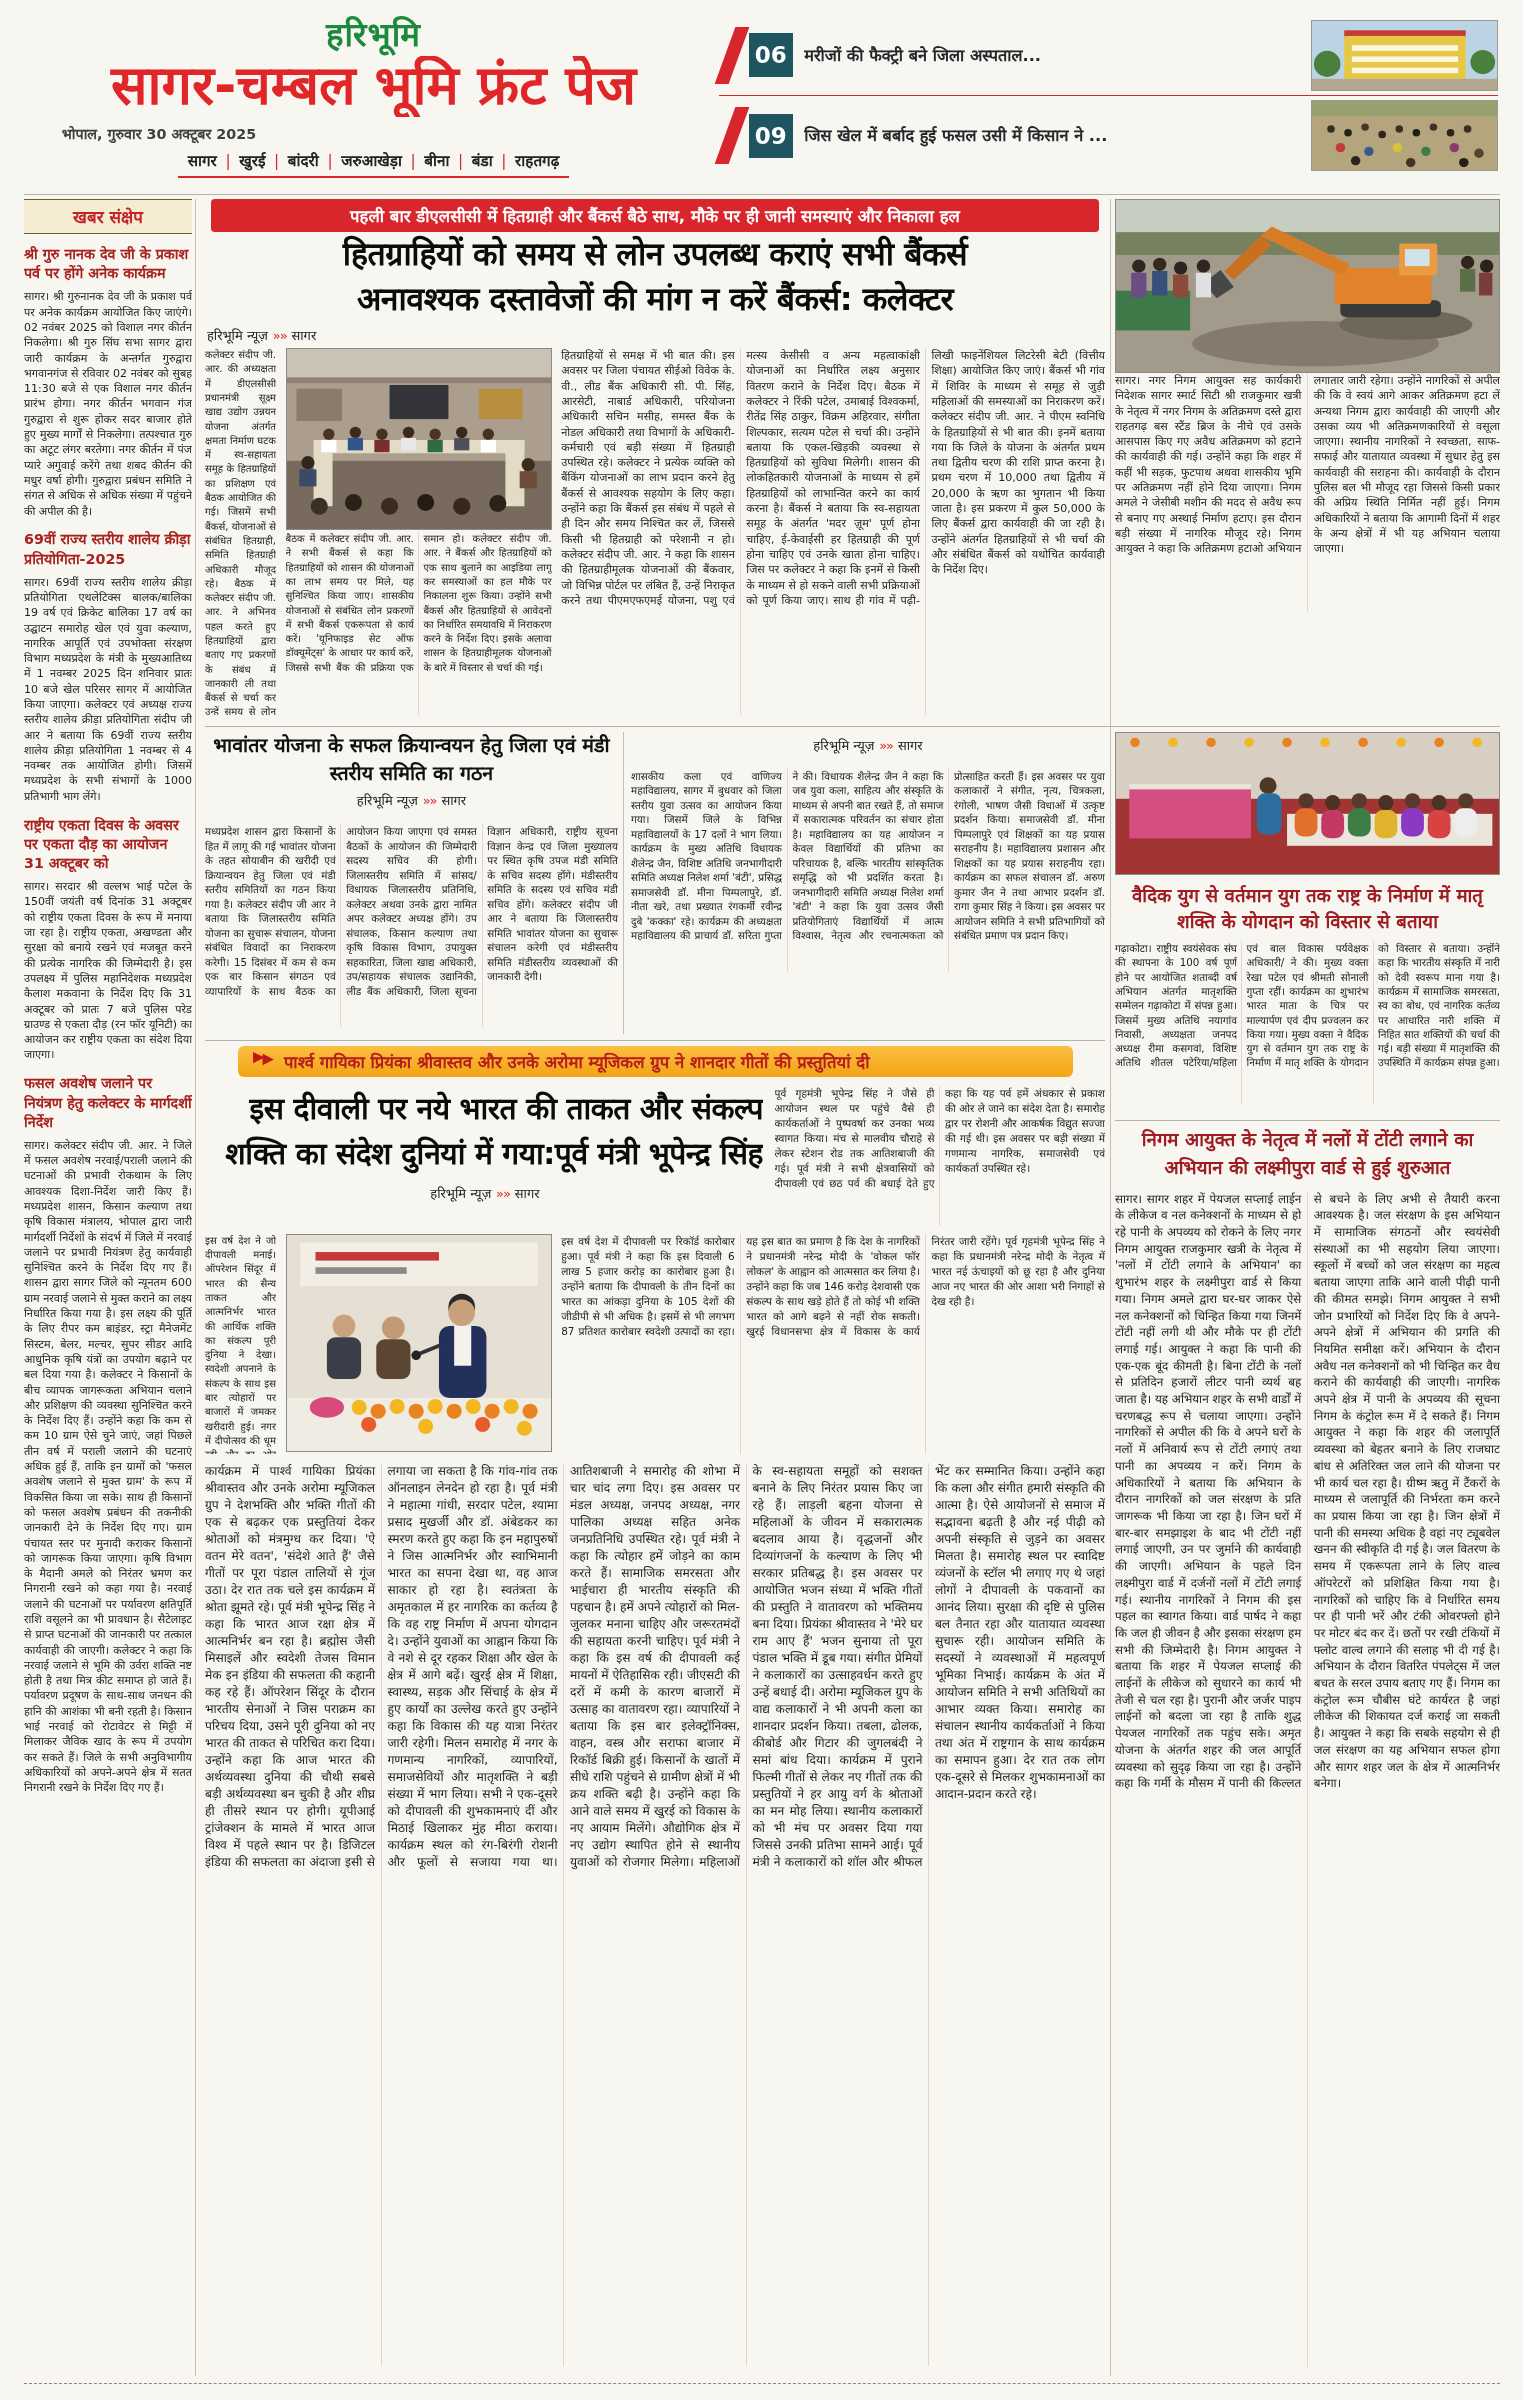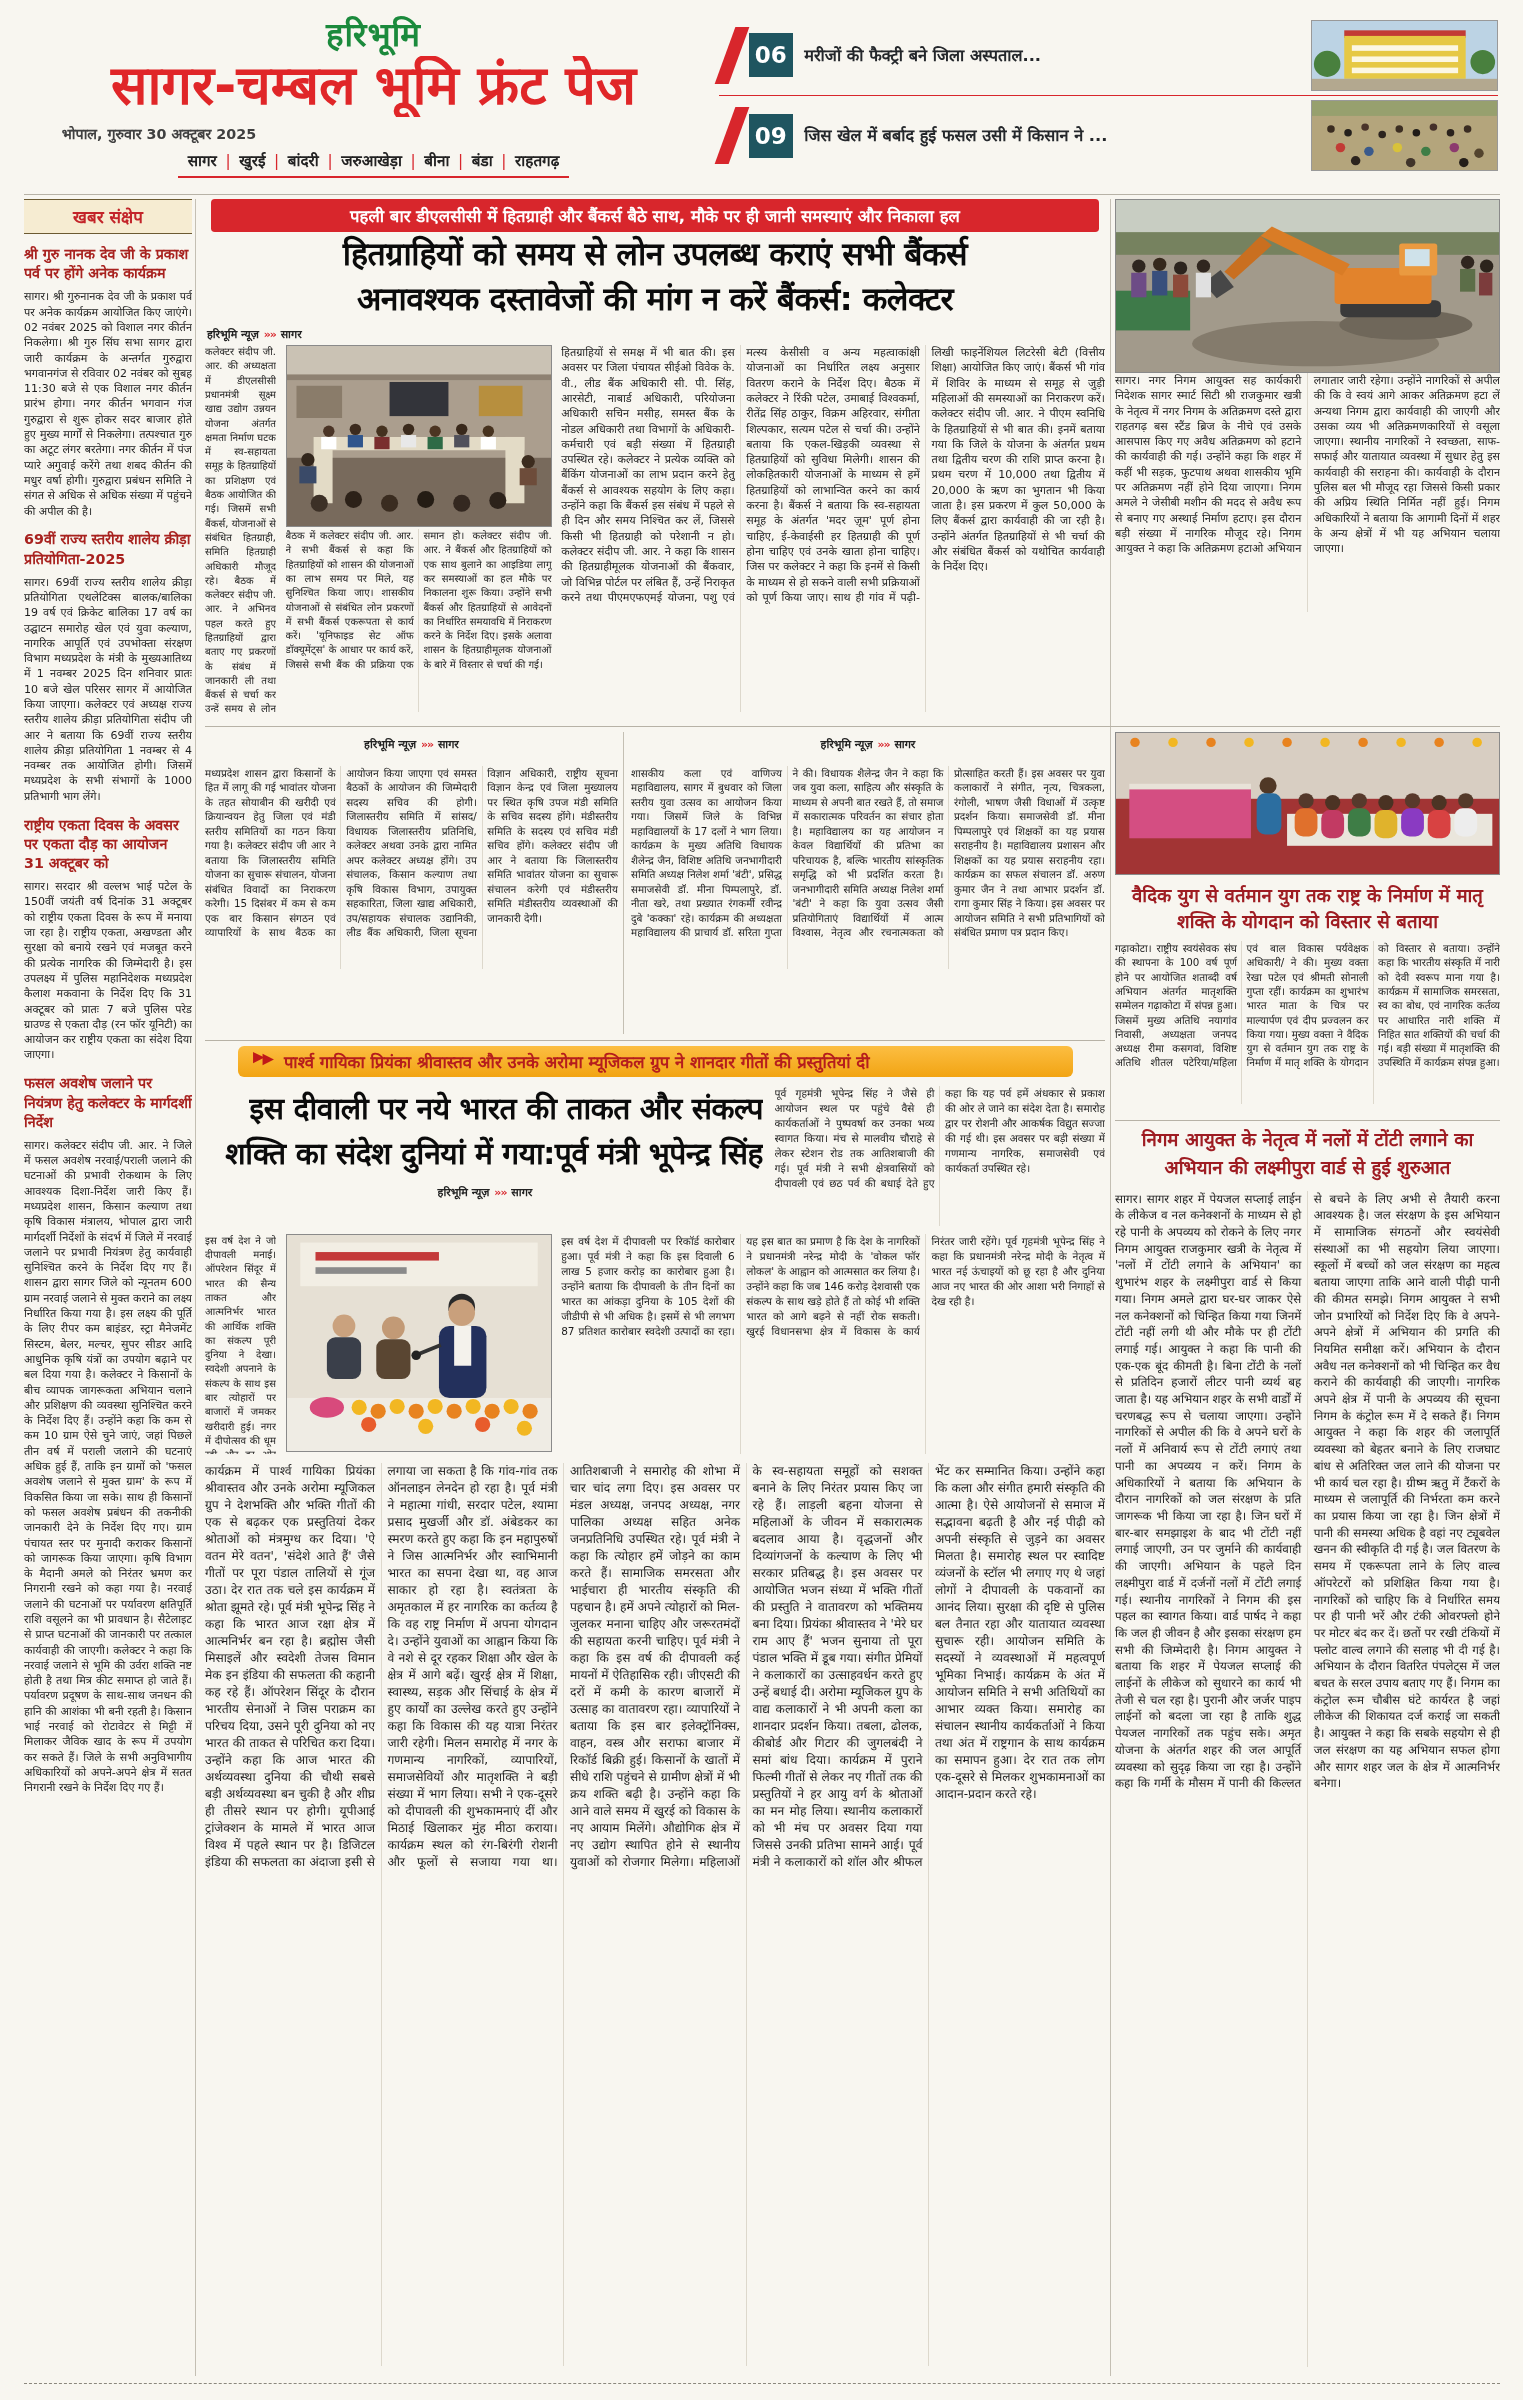--- a/index.html
+++ b/index.html
@@ -26,21 +26,21 @@
 .tease-photo{width:187px;height:71px;margin-left:auto;border:1px solid #999;flex:none}
 
 #briefs{position:absolute;left:24px;top:199px;width:168px;height:2177px;overflow:hidden}
 .briefs-header{background:#f6ecd2;border-top:1.9px solid #6b5a32;border-bottom:1.9px solid #6b5a32;color:#c3252a;font-size:17px;font-weight:800;text-align:center;padding:4.8px 0;margin-bottom:7.6px}
 .brief-h{color:#a8221f;font-size:14.3px;font-weight:800;line-height:1.35;margin:11.5px 0 5.7px}
 .brief-b{font-size:11px;line-height:15.3px}
 
 #lead{position:absolute;left:205px;top:199px;width:900px;height:525px}
 .kicker-red{margin:0 5.7px;background:#d8262c;color:#fff;font-size:16.7px;font-weight:800;text-align:center;padding:4.8px 7.6px;border-radius:3.8px;white-space:nowrap;overflow:hidden}
 .lead-h{font-size:32px;font-weight:800;text-align:center;line-height:1.42;white-space:nowrap;overflow:hidden;color:#0b0b0b;letter-spacing:-0.5px}
-.byline{font-size:11px;font-weight:700;color:#222;margin:3.8px 0 3.8px 1.9px}
+.byline{font-size:13px;font-weight:400;color:#222;margin:3.8px 0 3.8px 1.9px}
 .byline .arr{color:#d8262c;margin:0 4.8px;letter-spacing:-1px}
 .lead-flex{display:flex;gap:9.6px;height:367px;margin-top:1.9px}
 .lead-colA{width:71px;flex:none;font-size:10px;line-height:14.3px}
 .photo{display:block;border:1px solid #8a8a8a;background:#ccc}
 .lead-mid{width:266px;flex:none;display:flex;flex-direction:column;gap:2px}
 .lead-photo{width:266px;height:182px}
 .lead-under{flex:1;column-count:2;column-gap:9.6px;column-rule:1px solid #ddd8cc;font-size:10px;line-height:14.3px;overflow:hidden}
 .lead-main{flex:1;column-count:3;column-gap:11.5px;column-rule:1px solid #ddd8cc;font-size:11px;line-height:15.3px;overflow:hidden}
 
 #bulldozer{position:absolute;left:1115px;top:199px;width:385px;height:525px}
@@ -236,20 +236,21 @@
         <rect x="84" y="77" width="16" height="26" fill="#e0e0e0"></rect>
       <circle cx="370" cy="66" r="7" fill="#30261f"></circle>
         <rect x="362" y="73" width="16" height="24" fill="#5c6e48"></rect>
       <circle cx="390" cy="70" r="7" fill="#2c241c"></circle>
         <rect x="382" y="77" width="14" height="24" fill="#7c3c3c"></rect>
     </svg>
     <div class="story-body body-text">सागर। नगर निगम आयुक्त सह कार्यकारी निदेशक सागर स्मार्ट सिटी श्री राजकुमार खत्री के नेतृत्व में नगर निगम के अतिक्रमण दस्ते द्वारा राहतगढ़ बस स्टैंड ब्रिज के नीचे एवं उसके आसपास किए गए अवैध अतिक्रमण को हटाने की कार्यवाही की गई। उन्होंने कहा कि शहर में कहीं भी सड़क, फुटपाथ अथवा शासकीय भूमि पर अतिक्रमण नहीं होने दिया जाएगा। निगम अमले ने जेसीबी मशीन की मदद से अवैध रूप से बनाए गए अस्थाई निर्माण हटाए। इस दौरान बड़ी संख्या में नागरिक मौजूद रहे। निगम आयुक्त ने कहा कि अतिक्रमण हटाओ अभियान लगातार जारी रहेगा। उन्होंने नागरिकों से अपील की कि वे स्वयं आगे आकर अतिक्रमण हटा लें अन्यथा निगम द्वारा कार्यवाही की जाएगी और उसका व्यय भी अतिक्रमणकारियों से वसूला जाएगा। स्थानीय नागरिकों ने स्वच्छता, साफ-सफाई और यातायात व्यवस्था में सुधार हेतु इस कार्यवाही की सराहना की। कार्यवाही के दौरान पुलिस बल भी मौजूद रहा जिससे किसी प्रकार की अप्रिय स्थिति निर्मित नहीं हुई। निगम अधिकारियों ने बताया कि आगामी दिनों में शहर के अन्य क्षेत्रों में भी यह अभियान चलाया जाएगा।</div>
   </section>
 
   <section id="bhavantar">
+    <div class="mid-h">भावांतर योजना के सफल क्रियान्वयन हेतु जिला एवं मंडी स्तरीय समिति का गठन</div>
     <div class="byline mid-byline">
       <span>हरिभूमि न्यूज़</span><span class="arr">»»</span><span>सागर</span>
     </div>
     <div class="story-body body-text">मध्यप्रदेश शासन द्वारा किसानों के हित में लागू की गई भावांतर योजना के तहत सोयाबीन की खरीदी एवं क्रियान्वयन हेतु जिला एवं मंडी स्तरीय समितियों का गठन किया गया है। कलेक्टर संदीप जी आर ने बताया कि जिलास्तरीय समिति योजना का सुचारू संचालन, योजना संबंधित विवादों का निराकरण करेगी। 15 दिसंबर में कम से कम एक बार किसान संगठन एवं व्यापारियों के साथ बैठक का आयोजन किया जाएगा एवं समस्त बैठकों के आयोजन की जिम्मेदारी सदस्य सचिव की होगी। जिलास्तरीय समिति में सांसद/विधायक जिलास्तरीय प्रतिनिधि, कलेक्टर अथवा उनके द्वारा नामित अपर कलेक्टर अध्यक्ष होंगे। उप संचालक, किसान कल्याण तथा कृषि विकास विभाग, उपायुक्त सहकारिता, जिला खाद्य अधिकारी, उप/सहायक संचालक उद्यानिकी, लीड बैंक अधिकारी, जिला सूचना विज्ञान अधिकारी, राष्ट्रीय सूचना विज्ञान केन्द्र एवं जिला मुख्यालय पर स्थित कृषि उपज मंडी समिति के सचिव सदस्य होंगे। मंडीस्तरीय समिति के सदस्य एवं सचिव मंडी सचिव होंगे। कलेक्टर संदीप जी आर ने बताया कि जिलास्तरीय समिति भावांतर योजना का सुचारू संचालन करेगी एवं मंडीस्तरीय समिति मंडीस्तरीय व्यवस्थाओं की जानकारी देगी।</div>
   </section>
 
   <section id="kala">
     <div class="byline mid-byline">
       <span>हरिभूमि न्यूज़</span><span class="arr">»»</span><span>सागर</span>
     </div>

